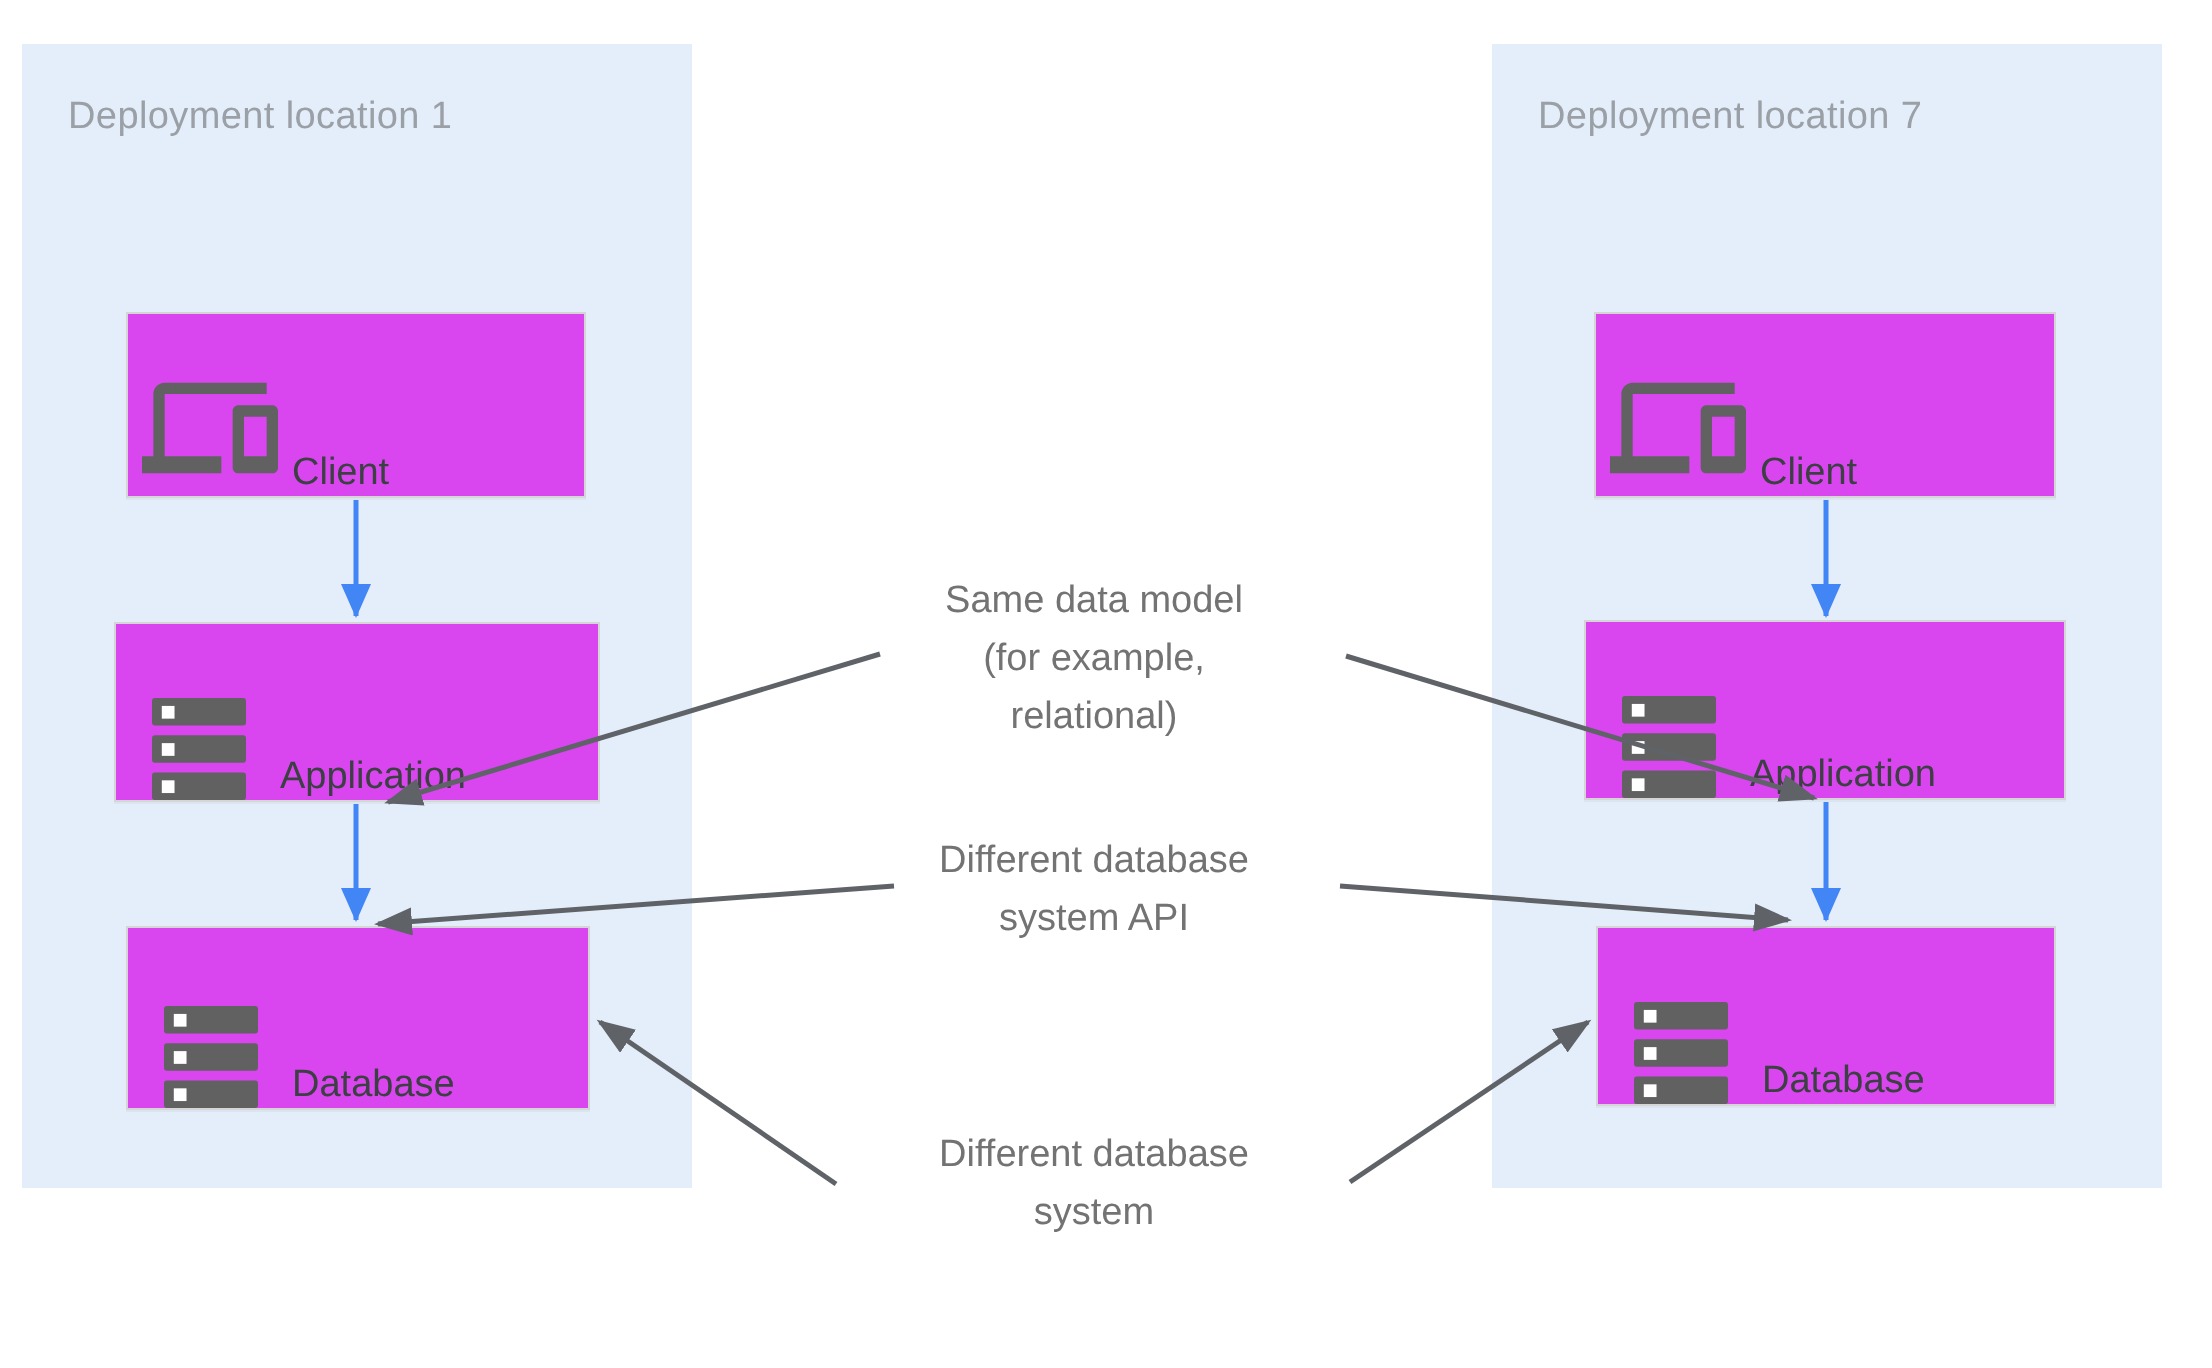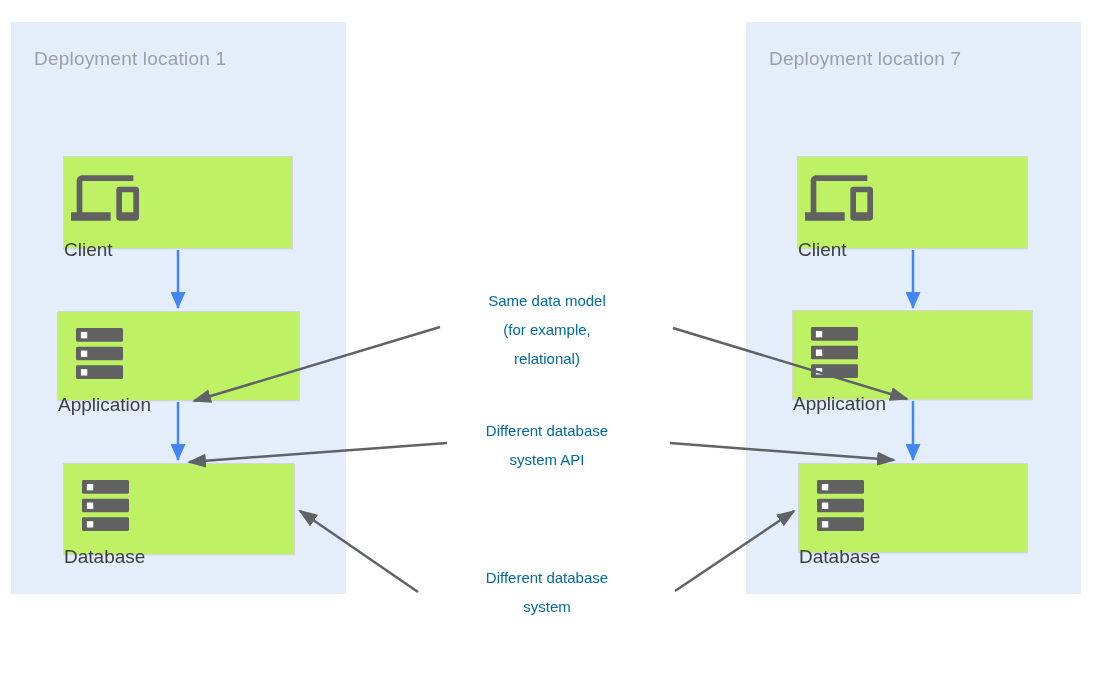--- a/index.html
+++ b/index.html
@@ -13,41 +13,40 @@
     position:absolute; top:22px; width:335px; height:572px;
     background:#e4eefb; box-sizing:border-box;
     padding:26px 0 0 23px;
   }
   .panel-1 { left:11px; }
   .panel-2 { left:746px; }
   .panel-title {
     font-size:19px; color:#9aa0a6; letter-spacing:0.2px;
   }
   .node {
-    position:absolute; background:#bef264;
+    position:absolute; background:#d946ef;
     border:1px solid #d5d5d5; box-sizing:border-box;
-    display:flex; align-items:flex-start;
+    display:flex; align-items:flex-end;
     box-shadow:0 1px 0 rgba(0,0,0,0.04);
-    flex-direction:column;
   }
   .l-client { left:63px;  top:156px; width:230px; height:93px; }
   .l-app    { left:57px;  top:311px; width:243px; height:90px; }
   .l-db     { left:63px;  top:463px; width:232px; height:92px; }
   .r-client { left:797px; top:156px; width:231px; height:93px; }
   .r-app    { left:792px; top:310px; width:241px; height:90px; }
   .r-db     { left:798px; top:463px; width:230px; height:90px; }
   .icon-wrap {
     width:82px; flex:0 0 82px; display:flex;
     justify-content:center; align-items:center;
   }
   .node-label { font-size:19px; color:#3c4043; }
   .annotation {
     position:absolute; width:240px; left:427px;
-    text-align:center; font-size:15px; line-height:29px;
-    color:#0369a1; white-space:pre-line;
+    text-align:center; font-size:19px; line-height:29px;
+    color:#737373; white-space:pre-line;
   }
   .annotation-1 { top:286px; }
   .annotation-2 { top:416px; }
   .annotation-3 { top:563px; }
   .overlay {
     position:absolute; left:0; top:0; width:1106px; height:684px;
     pointer-events:none;
   }
 </style>
 </head>

